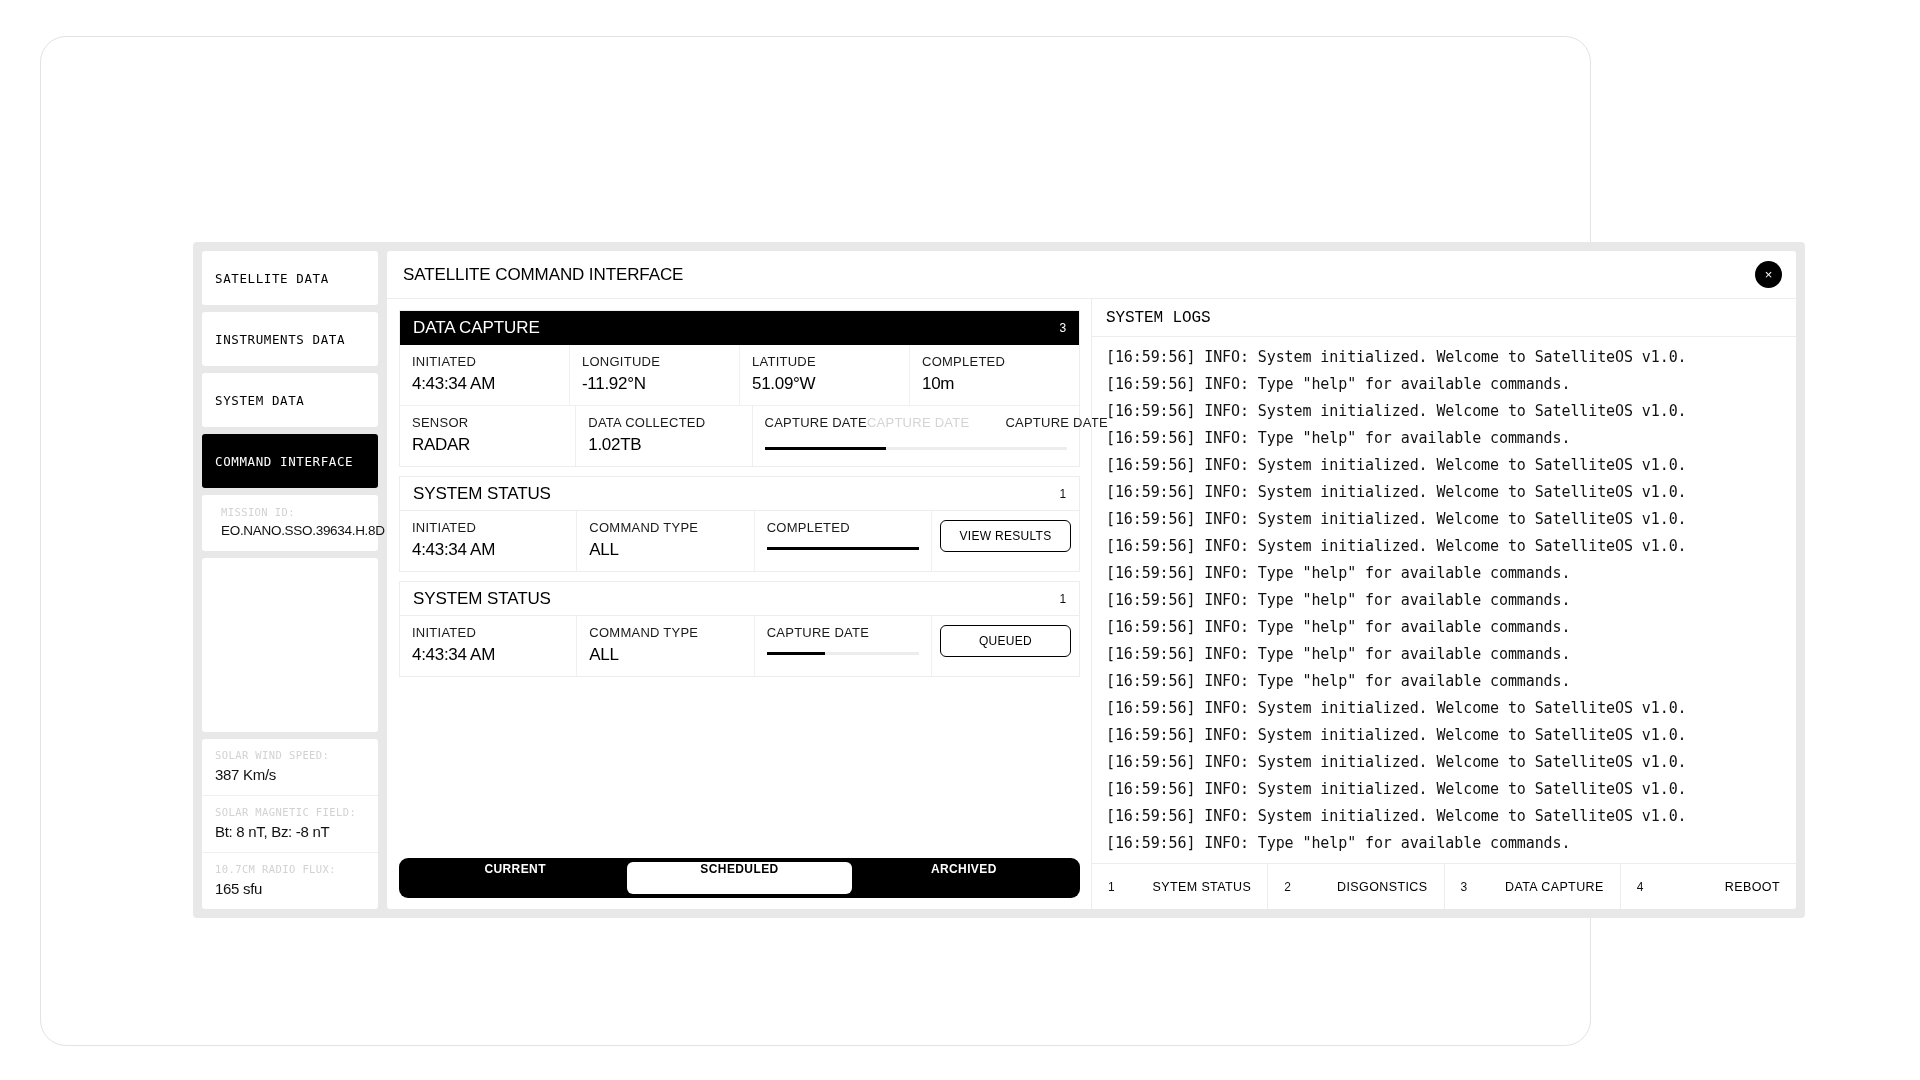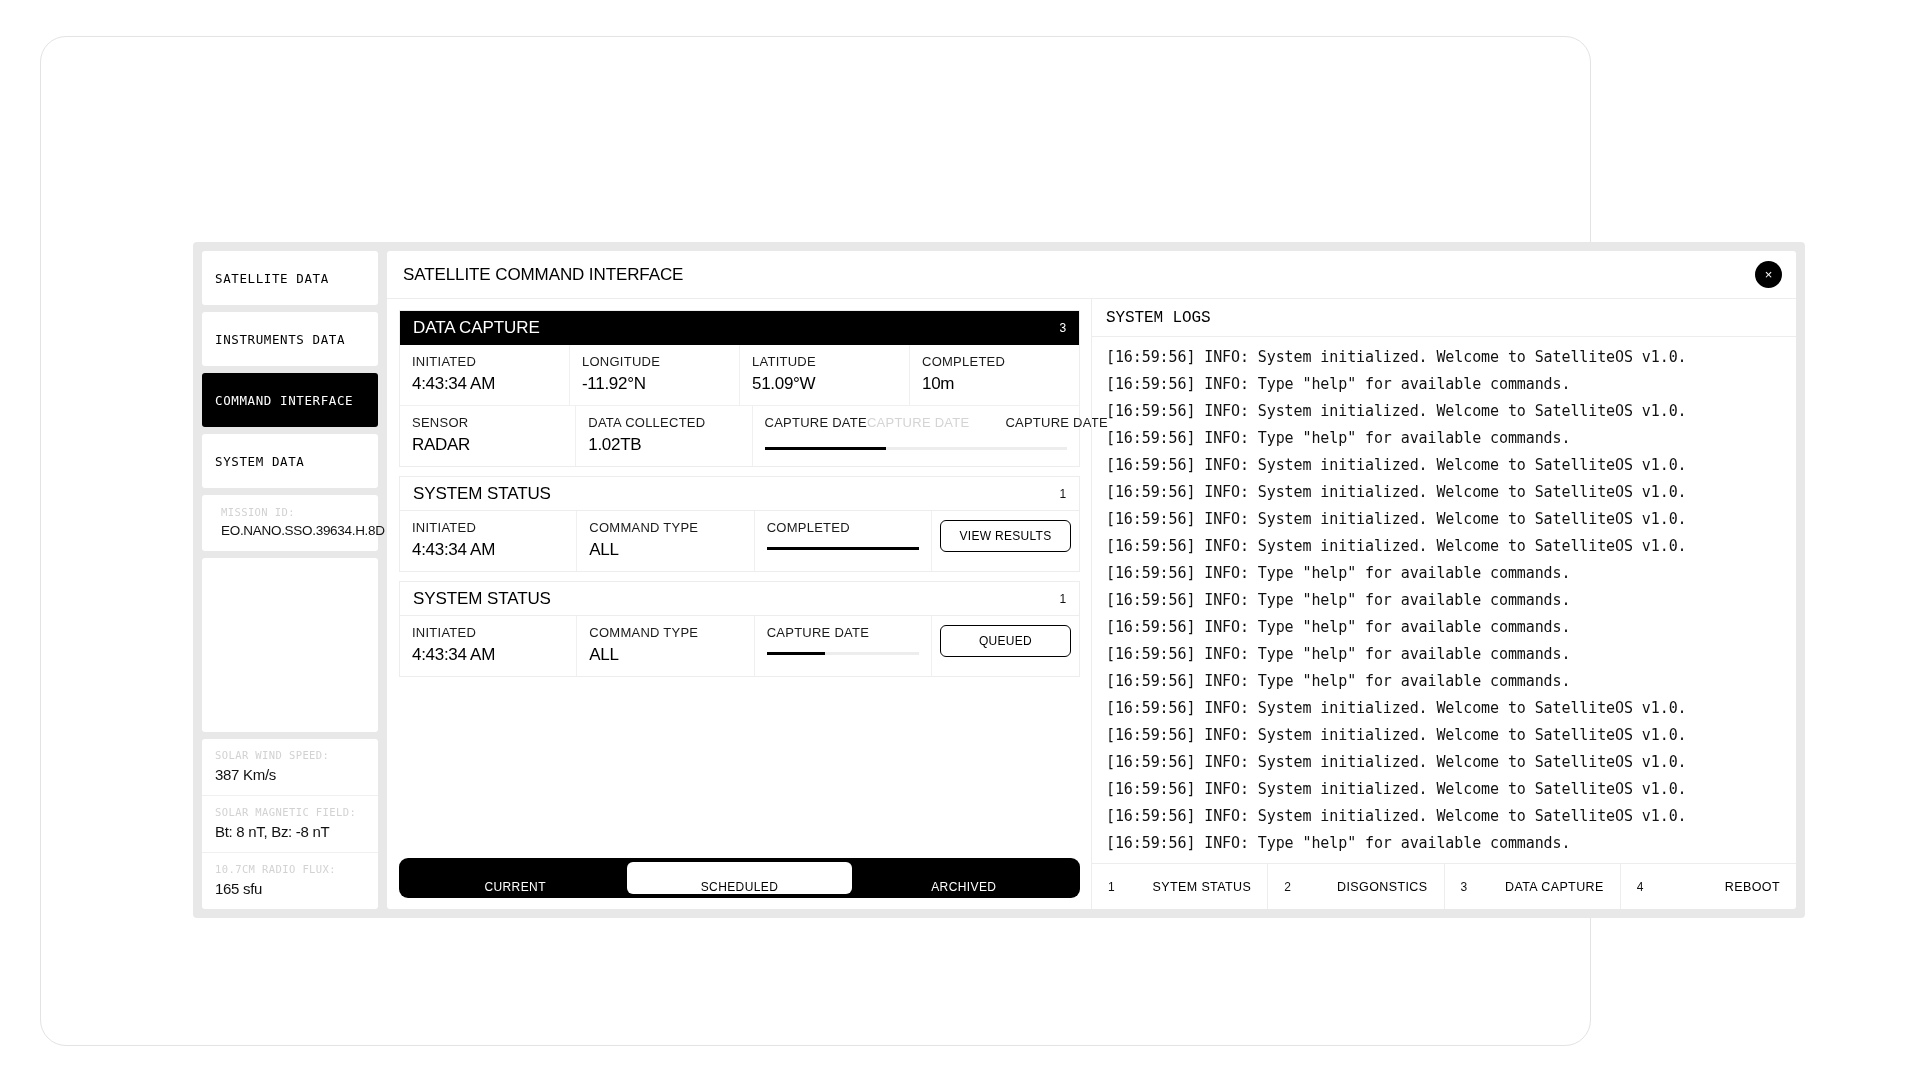--- a/index.html
+++ b/index.html
@@ -232,25 +232,26 @@
     height: 40px;
     display: flex;
     align-items: center;
     padding: 4px;
   }
   .tab {
     flex: 1;
     height: 32px;
     border-radius: 6px;
     display: flex;
-    align-items: flex-end;
+    align-items: flex-start;
     justify-content: center;
     color: #fff;
     font-size: 12px;
     letter-spacing: 0.4px;
+    font-weight: bold;
   }
   .tab.active { background: #fff; color: #000; }
 
   
   .logs-head {
     height: 38px;
     display: flex;
     align-items: center;
     padding: 0 14px;
     border-bottom: 1px solid #ededed;
@@ -302,25 +303,25 @@
 <div class="page-frame">
   <div class="app-window">
 
     <div class="sidebar">
       <div class="nav-item">
         <span>SATELLITE DATA</span>
       </div>
       <div class="nav-item">
         <span>INSTRUMENTS DATA</span>
       </div>
+      <div class="nav-item">
+        <span>SYSTEM DATA</span>
+      </div>
       <div class="nav-item active">
         <span>COMMAND INTERFACE</span>
-      </div>
-      <div class="nav-item">
-        <span>SYSTEM DATA</span>
       </div>
 
       <div class="info-card">
         <div class="info-label">MISSION ID:</div>
         <div class="info-value small">EO.NANO.SSO.39634.H.8D</div>
       </div>
 
       <div class="sidebar-spacer"></div>
 
       <div class="stats-group">

